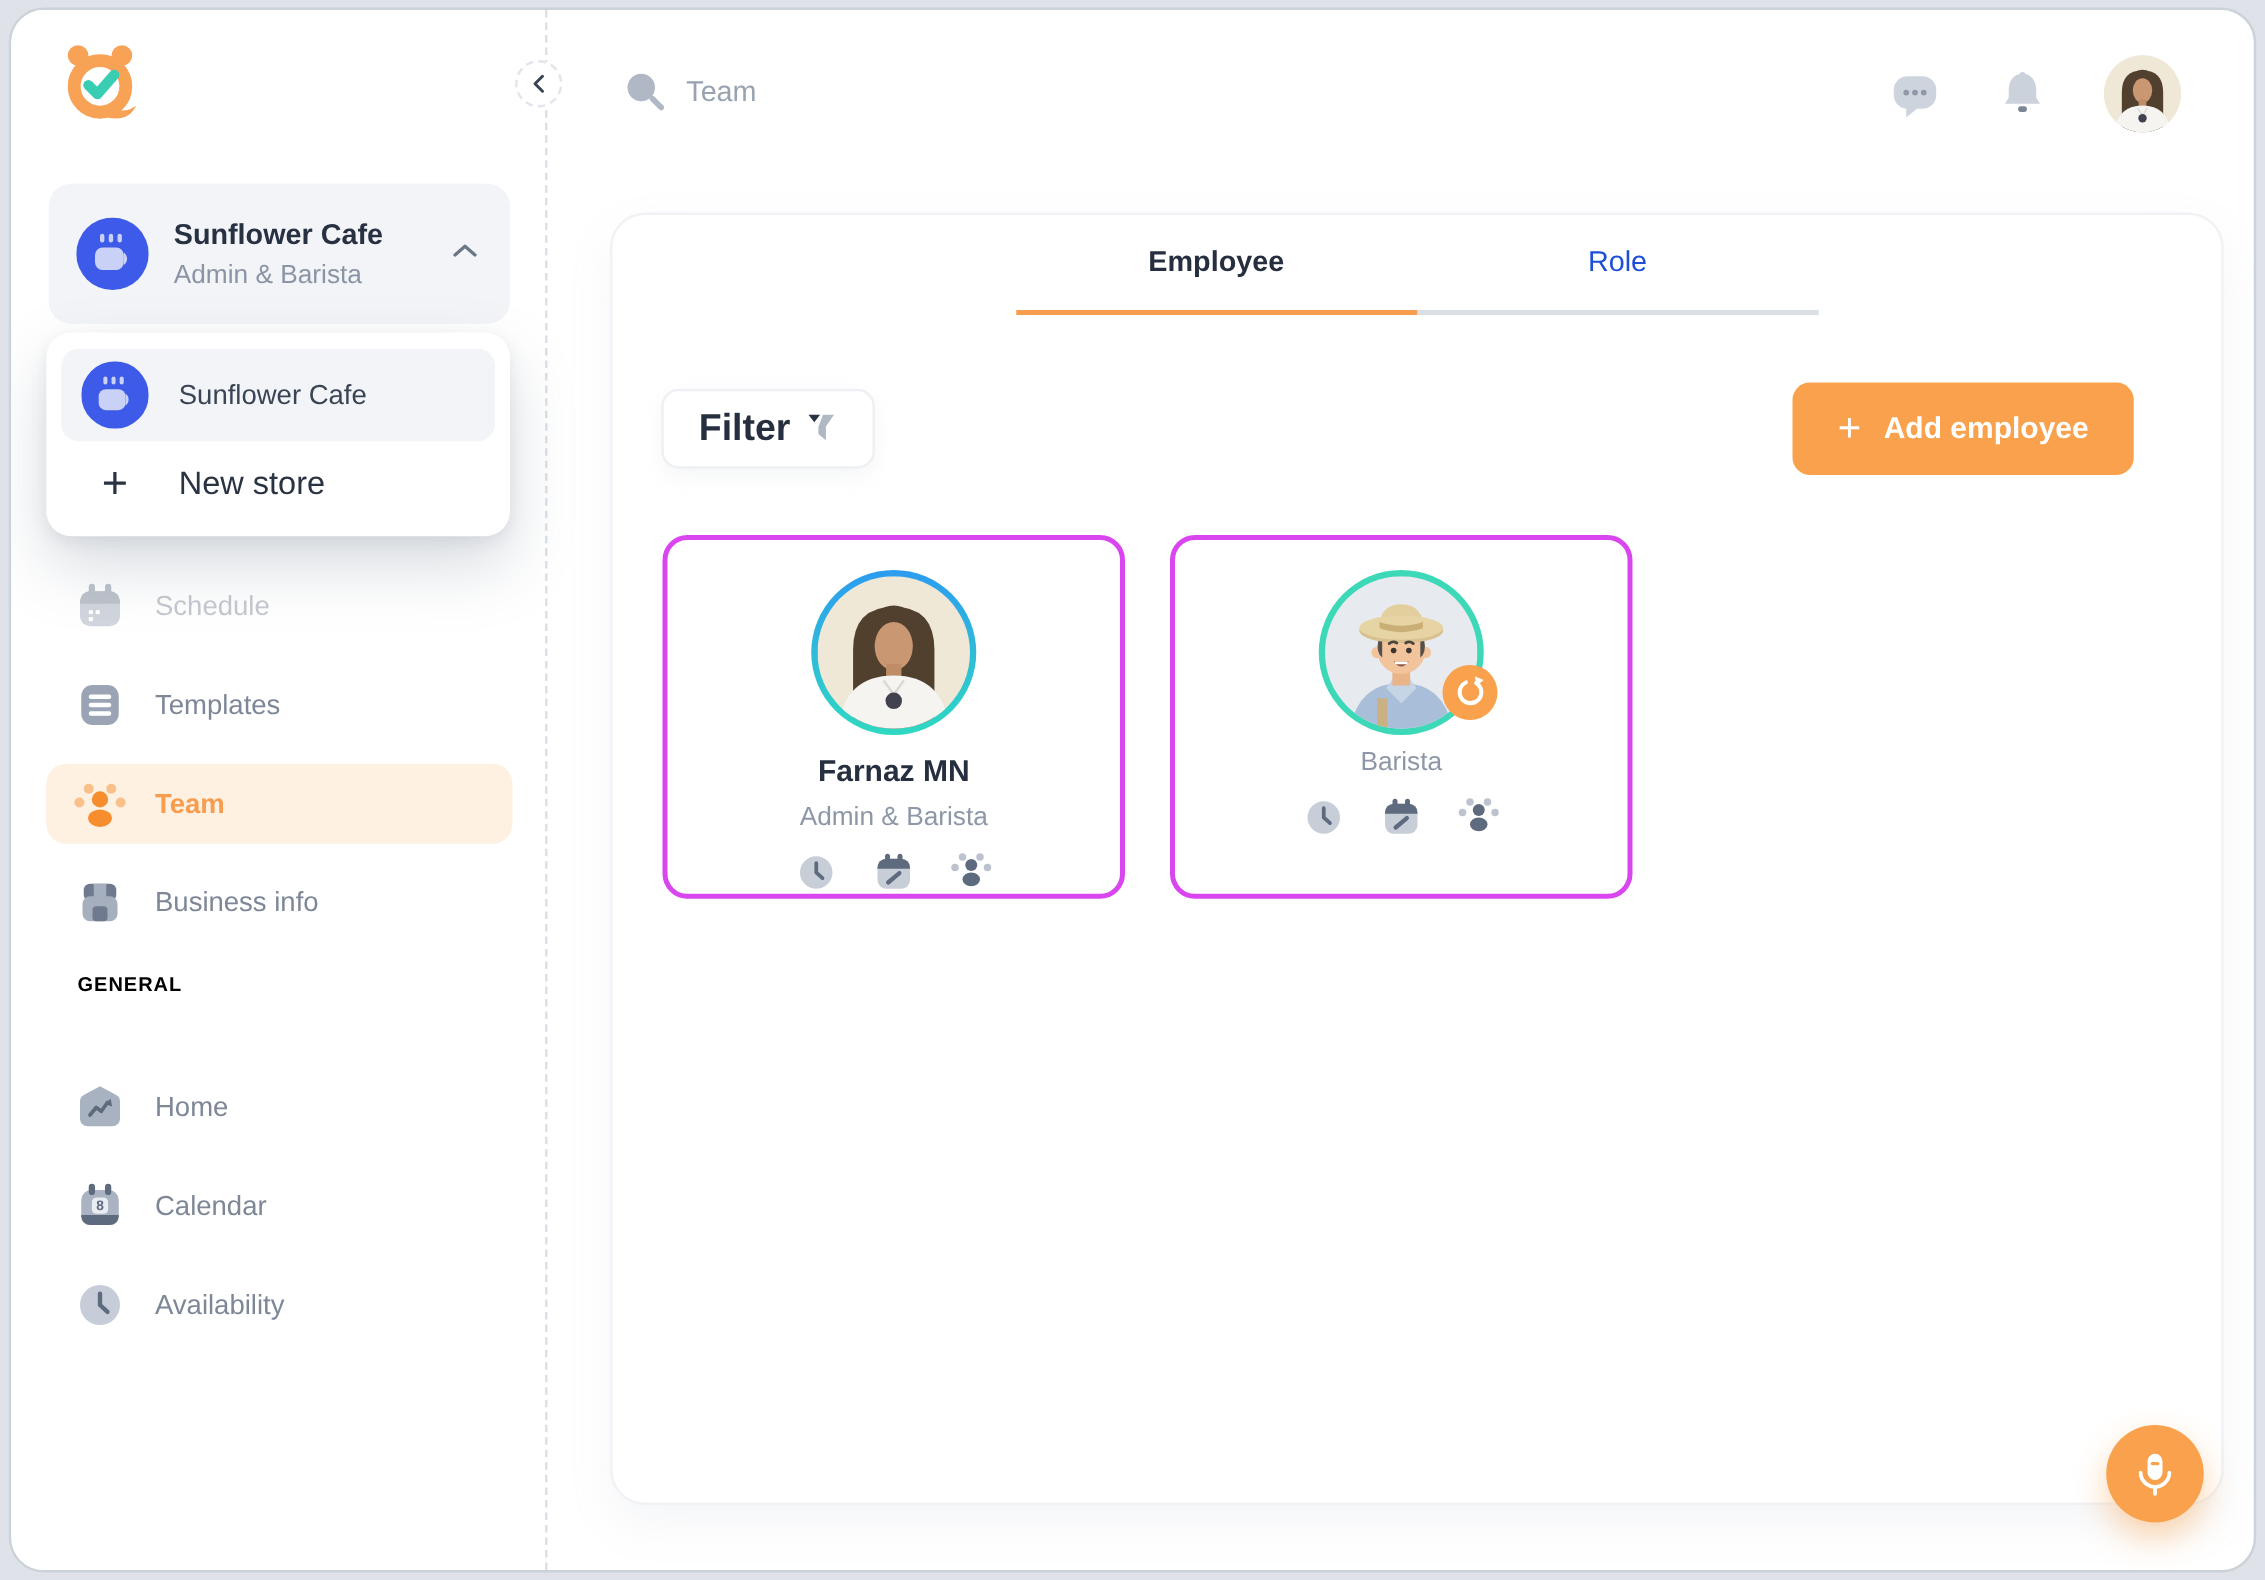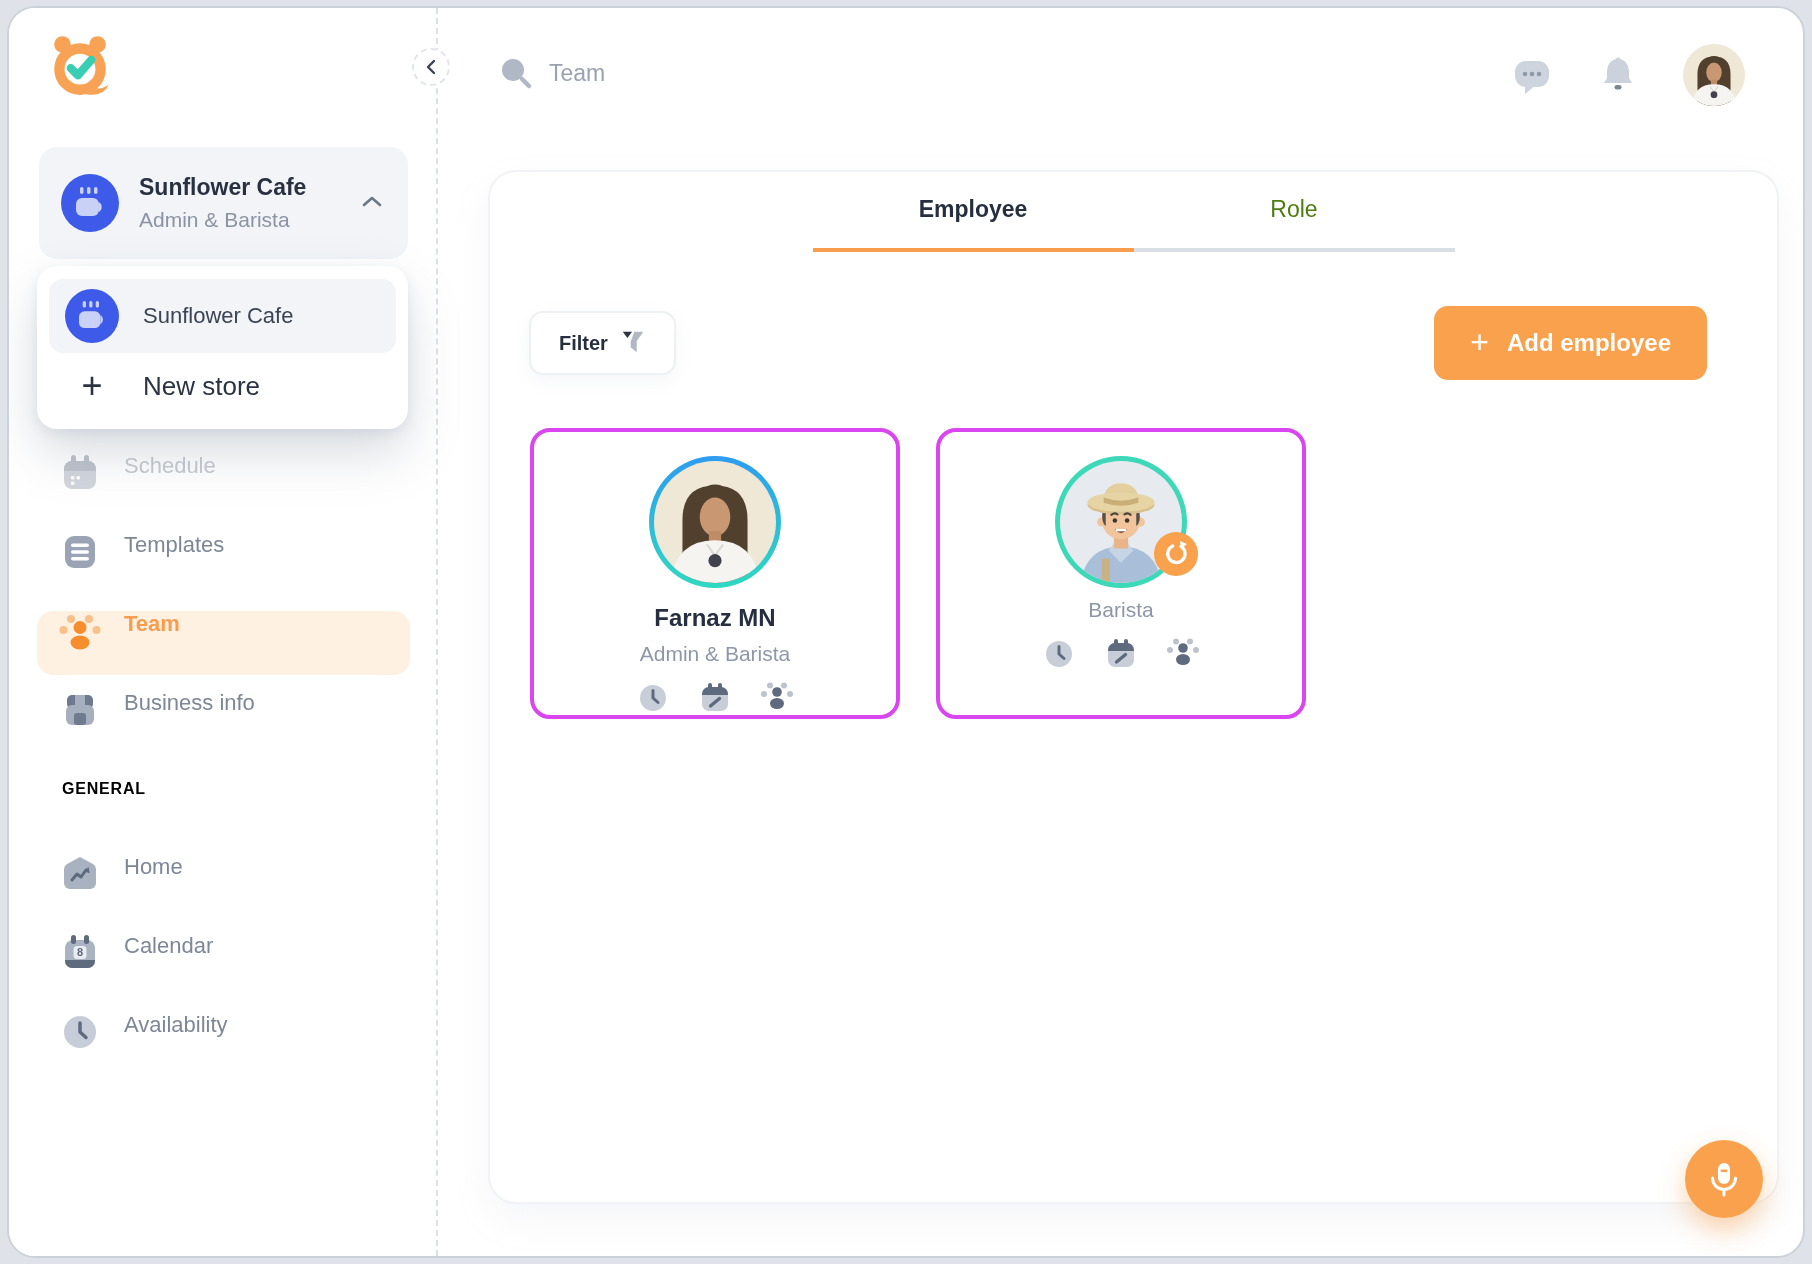--- a/index.html
+++ b/index.html
@@ -52,21 +52,21 @@
   .dd-store-row .store-avatar { width:54px; height:54px; flex:0 0 54px; }
   .dd-store-label { margin-left:24px; font-size:22px; color:#3a4454; }
   .dd-new-row { height:66px; display:flex; align-items:center; padding:0 16px; cursor:pointer; }
   .dd-plus { width:54px; text-align:center; font-size:36px; font-weight:300; color:#2a3342; line-height:1; }
   .dd-new-label { margin-left:24px; font-size:26px; color:#2a3342; }
 
   .nav { position:absolute; left:28px; top:445px; width:373px; }
   .nav2 { position:absolute; left:28px; top:846px; width:373px; }
   .nav-item {
     height:64px; margin-bottom:15px; border-radius:16px;
-    display:flex; padding-left:21px;
+    display:flex; align-items:center; padding-left:21px;
     color:#7d8797; font-size:22px; cursor:pointer;
   }
   .nav-item .ico { width:44px; display:flex; justify-content:center; }
   .nav-item .nav-label { margin-left:22px; }
   .nav-item.active { background:#fef1e2; color:#f89c4e; font-weight:bold; }
   .nav-item.faded { opacity:.45; }
   .section-label {
     position:absolute; left:53px; top:772px;
     font-size:16px; font-weight:bold; color:#000000; letter-spacing:.8px;
   }
@@ -81,29 +81,29 @@
   
   .content-card {
     position:absolute; left:479px; top:162px; right:24px; bottom:52px;
     background:#fff; border:2px solid #f0f2f5; border-radius:28px;
     box-shadow:0 16px 36px rgba(160,170,185,.10);
     overflow:hidden;
   }
   .tabs { display:flex; width:642px; margin:24px auto 0; }
   .tab {
     flex:1; text-align:center; font-size:23px; padding-bottom:25px;
-    border-bottom:4px solid #dadfe6; color:#4d7c0f; cursor:pointer;
+    border-bottom:4px solid #dadfe6; color:#1d4ed8; cursor:pointer;
   }
   .tab.active { color:#262f3f; font-weight:bold; border-bottom-color:#f89c4e; }
 
   .toolbar { display:flex; justify-content:space-between; align-items:center; margin:54px 70px 0 39px; }
   .filter-btn {
     display:flex; align-items:center; gap:12px; height:64px; padding:0 28px;
     background:#fff; border:2px solid #eef0f4; border-radius:14px;
-    font-size:20px; font-weight:bold; color:#262f3f; cursor:pointer;
+    font-size:30px; font-weight:bold; color:#262f3f; cursor:pointer;
     box-shadow:0 6px 16px rgba(170,180,195,.12);
   }
   .add-btn {
     display:flex; align-items:center; gap:18px; height:74px; padding:0 36px;
     background:#f9a14c; border:none; border-radius:14px;
     font-size:24px; font-weight:bold; color:#fff; cursor:pointer;
     font-family:"Liberation Sans", sans-serif;
   }
   .add-plus { font-size:32px; font-weight:400; line-height:1; margin-top:-3px; }
 

